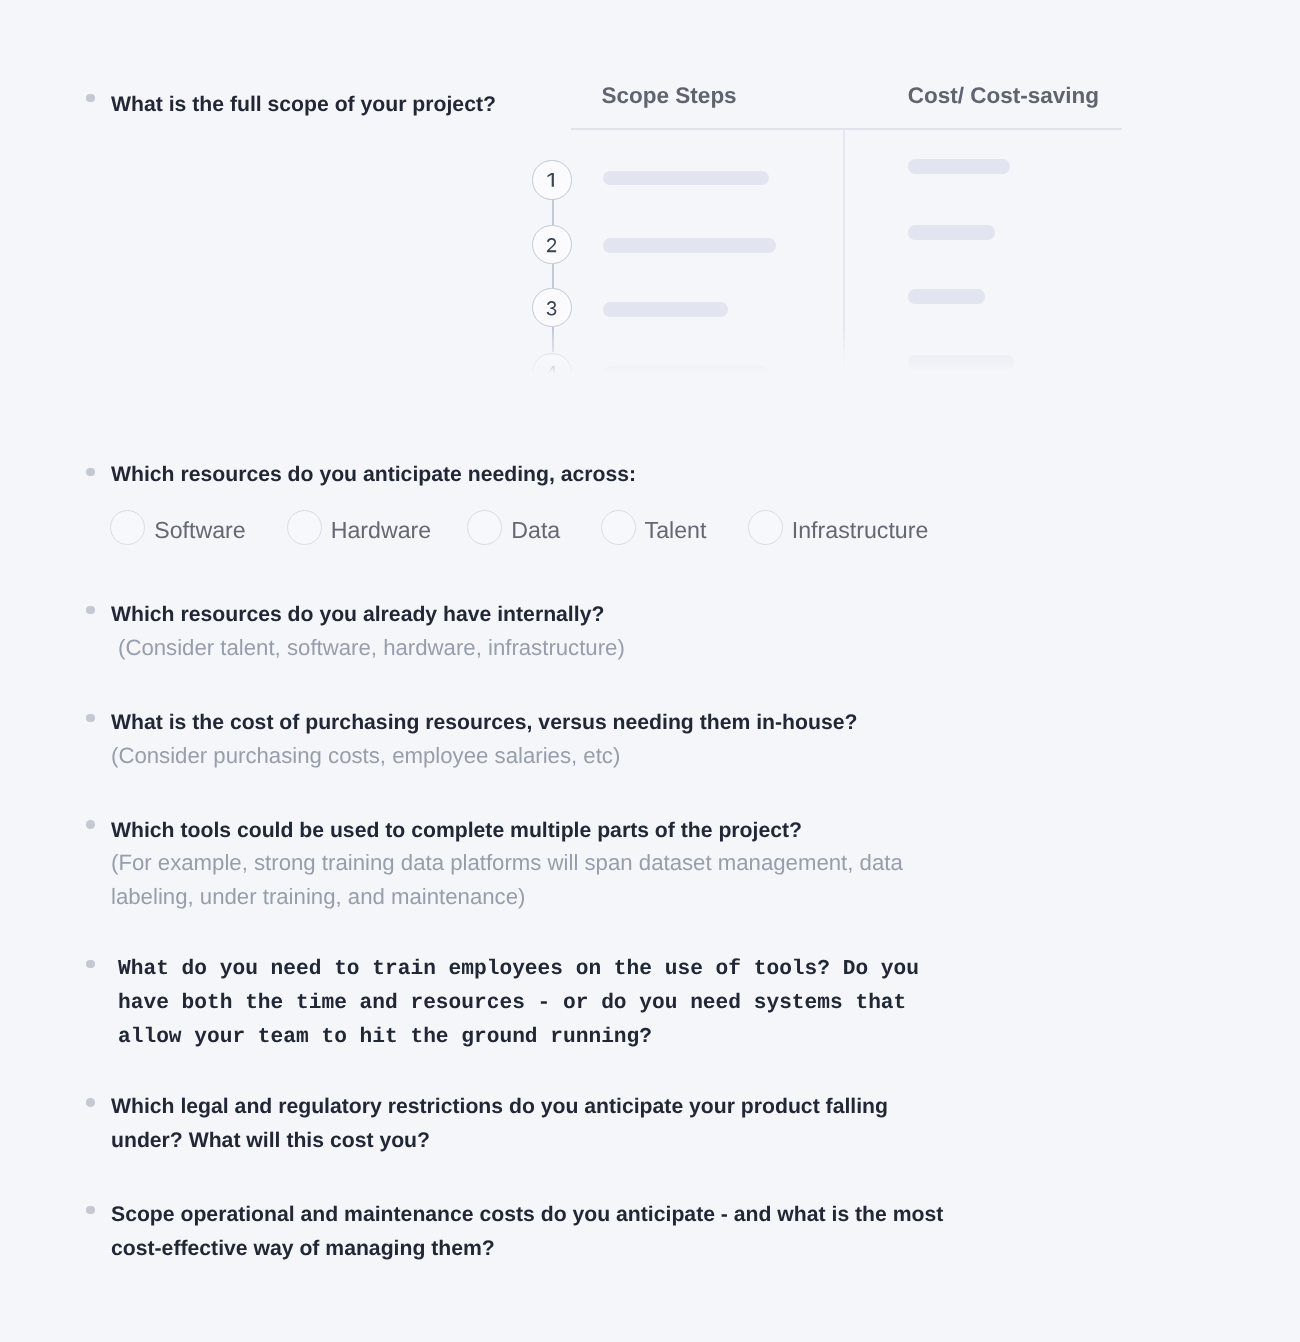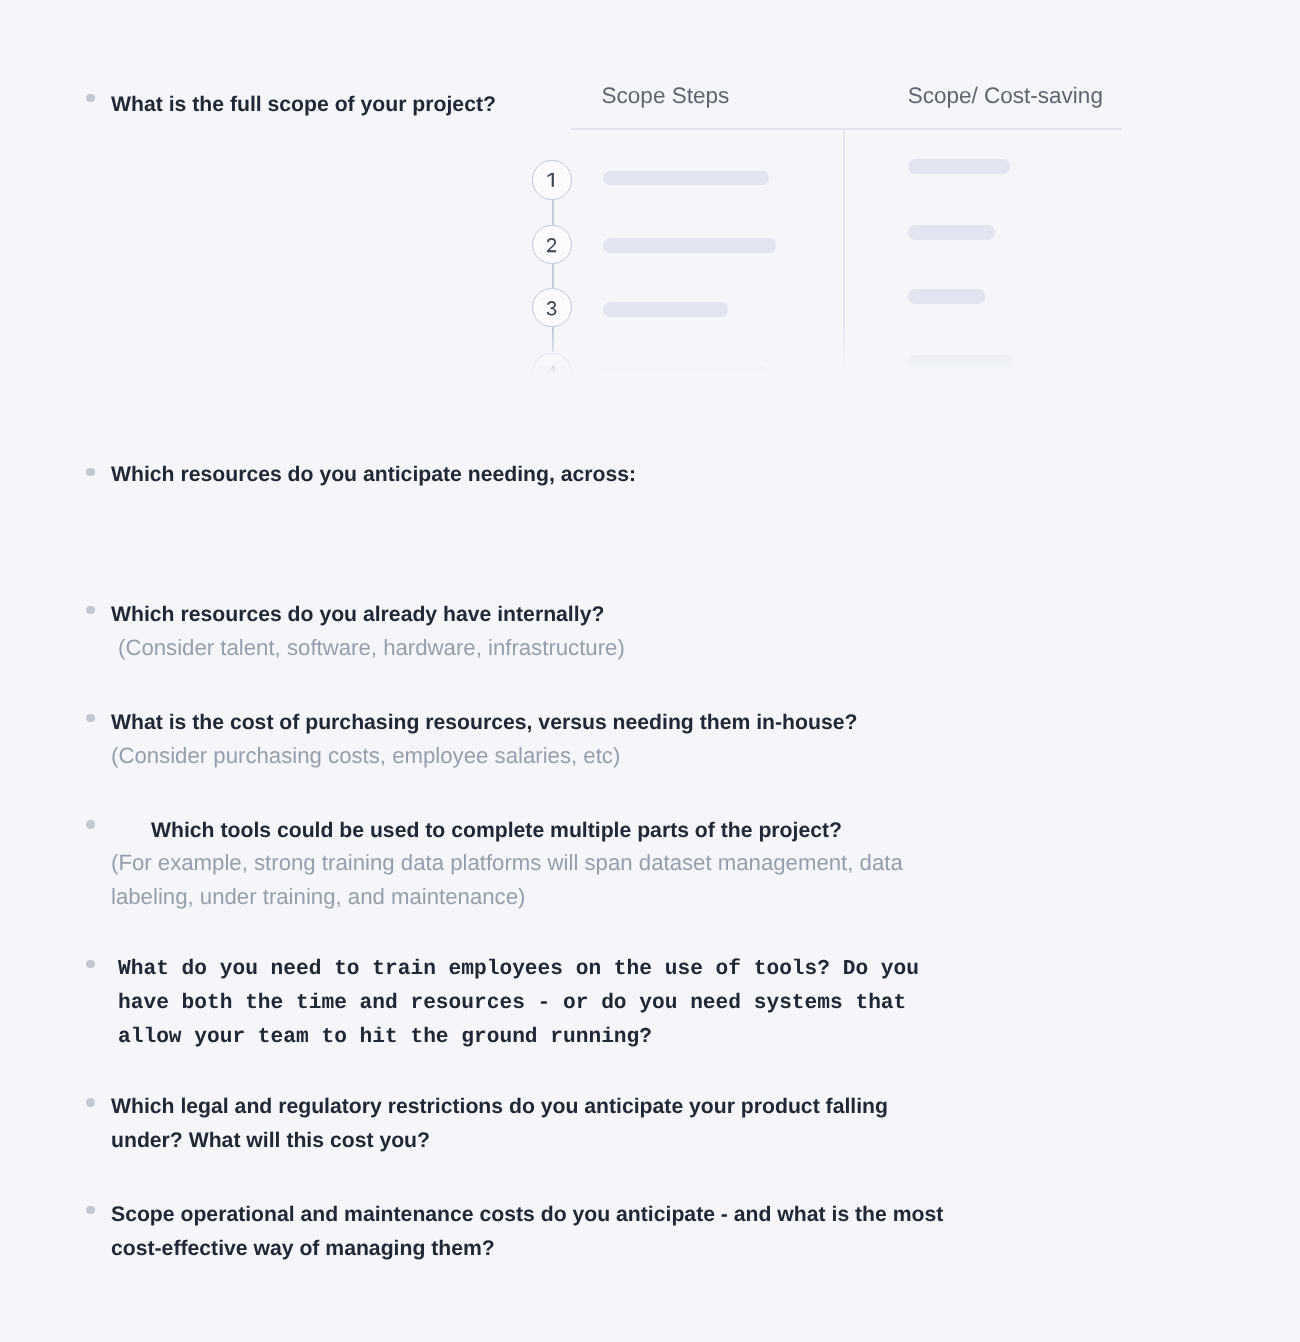--- a/index.html
+++ b/index.html
@@ -61,21 +61,21 @@
     position: absolute;
     left: 43.8px;
     top: 3px;
     font-size: 23.2px;
     color: #646872;
     line-height: 35px;
     white-space: nowrap;
   }
 
   
-  .panel { position: absolute; }
+  .panel { position: absolute; font-weight: bold; }
   .panel-head { position: absolute; font-size: 22.5px; color: #5f646e; white-space: nowrap; }
   .panel-rule { position: absolute; height: 1.4px; background: #e1e3ec; }
   .panel-vrule { position: absolute; width: 2px;
     background: linear-gradient(to bottom, #e4e7ef 0%, #e4e7ef 78%, rgba(228,231,239,0) 100%); }
   .panel-body {
     position: absolute;
     overflow: hidden;
     -webkit-mask-image: linear-gradient(to bottom, rgba(0,0,0,1) 0px, rgba(0,0,0,1) 200px, rgba(0,0,0,0.42) 224px, rgba(0,0,0,0.22) 236px, rgba(0,0,0,0) 245px);
     mask-image: linear-gradient(to bottom, rgba(0,0,0,1) 0px, rgba(0,0,0,1) 200px, rgba(0,0,0,0.42) 224px, rgba(0,0,0,0.22) 236px, rgba(0,0,0,0) 245px);
   }
@@ -97,21 +97,21 @@
   .step-conn { position: absolute; width: 1.9px; background: #c3c9d5; }
   .bar { position: absolute; height: 14.5px; border-radius: 7.25px; background: #e2e5ef; }
 </style>
 </head>
 <body>
 
 <div class="page">
 
   <div class="panel" style="left:520px; top:70px; width:640px; height:320px;">
     <div class="panel-head" style="left:81.6px; top:13.2px;">Scope Steps</div>
-    <div class="panel-head" style="left:387.8px; top:13.2px;">Scope/ Cost-saving</div>
+    <div class="panel-head" style="left:387.8px; top:13.2px;">Cost/ Cost-saving</div>
     <div class="panel-rule" style="left:51px; top:58.3px; width:551px;"></div>
     <div class="panel-body" style="left:0px; top:59px; width:640px; height:261px;">
       <div class="panel-vrule" style="left:322.6px; top:0px; height:261px;"></div>
       <div id="steps-layer">
           <div class="step-circle" style="left: 12.2px; top: 31.2px;">
             <span class="step-num">
               <svg width="11.406" height="14.60" viewBox="0 14 100 128" role="img">
                 <title>1</title>
                 <path d="M13 52 L13 36 L46 14 L69 14 L69 134 L50 134 L50 30 Z" fill="#3a4254"></path>
               </svg>
@@ -172,31 +172,53 @@
         <div class="qtext" style="left: 111px; top: 597.7px; width: 540px;">Which resources do you already have internally?</div>
         <div class="qhint" style="left: 118px; top: 631px; width: 560px;">(Consider talent, software, hardware, infrastructure)</div>
       </div>
       <div class="qitem">
         <div class="bullet" style="left: 86px; top: 713.8px;"></div>
         <div class="qtext" style="left: 111px; top: 705.9px; width: 800px;">What is the cost of purchasing resources, versus needing them in-house?</div>
         <div class="qhint" style="left: 111px; top: 739.4px; width: 560px;">(Consider purchasing costs, employee salaries, etc)</div>
       </div>
       <div class="qitem">
         <div class="bullet" style="left: 86px; top: 820.1px;"></div>
-        <div class="qtext" style="left: 111px; top: 813.9px; width: 740px; margin-left: 40px;">Which tools could be used to complete multiple parts of the project?</div>
+        <div class="qtext" style="left: 111px; top: 813.9px; width: 740px;">Which tools could be used to complete multiple parts of the project?</div>
         <div class="qhint" style="left: 111px; top: 846.2px; width: 815px;">(For example, strong training data platforms will span dataset management, data labeling, under training, and maintenance)</div>
       </div>
       <div class="qitem">
         <div class="bullet" style="left: 86px; top: 959.9px;"></div>
         <div class="qtext" style="left: 118px; top: 951.9px; width: 845px; font-family: Liberation Mono, monospace;">What do you need to train employees on the use of tools? Do you have both the time and resources - or do you need systems that allow your team to hit the ground running?</div>
       </div>
       <div class="qitem">
         <div class="bullet" style="left: 86px; top: 1098px;"></div>
         <div class="qtext" style="left: 111px; top: 1089.9px; width: 800px;">Which legal and regulatory restrictions do you anticipate your product falling under? What will this cost you?</div>
       </div>
       <div class="qitem">
         <div class="bullet" style="left: 86px; top: 1205.9px;"></div>
         <div class="qtext" style="left: 111px; top: 1197.9px; width: 858px;">Scope operational and maintenance costs do you anticipate - and what is the most cost-effective way of managing them?</div>
       </div>
     </div>
 
+  <div class="radiorow" id="radiorow" style="left:110.4px; top:510px; width:860px; height:35px;">
+      <div class="radio-opt" style="left: 0px;">
+        <span class="radio-dot"></span>
+        <span class="radio-label">Software</span>
+      </div>
+      <div class="radio-opt" style="left: 176.5px;">
+        <span class="radio-dot"></span>
+        <span class="radio-label">Hardware</span>
+      </div>
+      <div class="radio-opt" style="left: 357.1px;">
+        <span class="radio-dot"></span>
+        <span class="radio-label">Data</span>
+      </div>
+      <div class="radio-opt" style="left: 490.4px;">
+        <span class="radio-dot"></span>
+        <span class="radio-label">Talent</span>
+      </div>
+      <div class="radio-opt" style="left: 637.6px;">
+        <span class="radio-dot"></span>
+        <span class="radio-label">Infrastructure</span>
+      </div>
+    </div>
 
 </div>
 
 </body></html>

